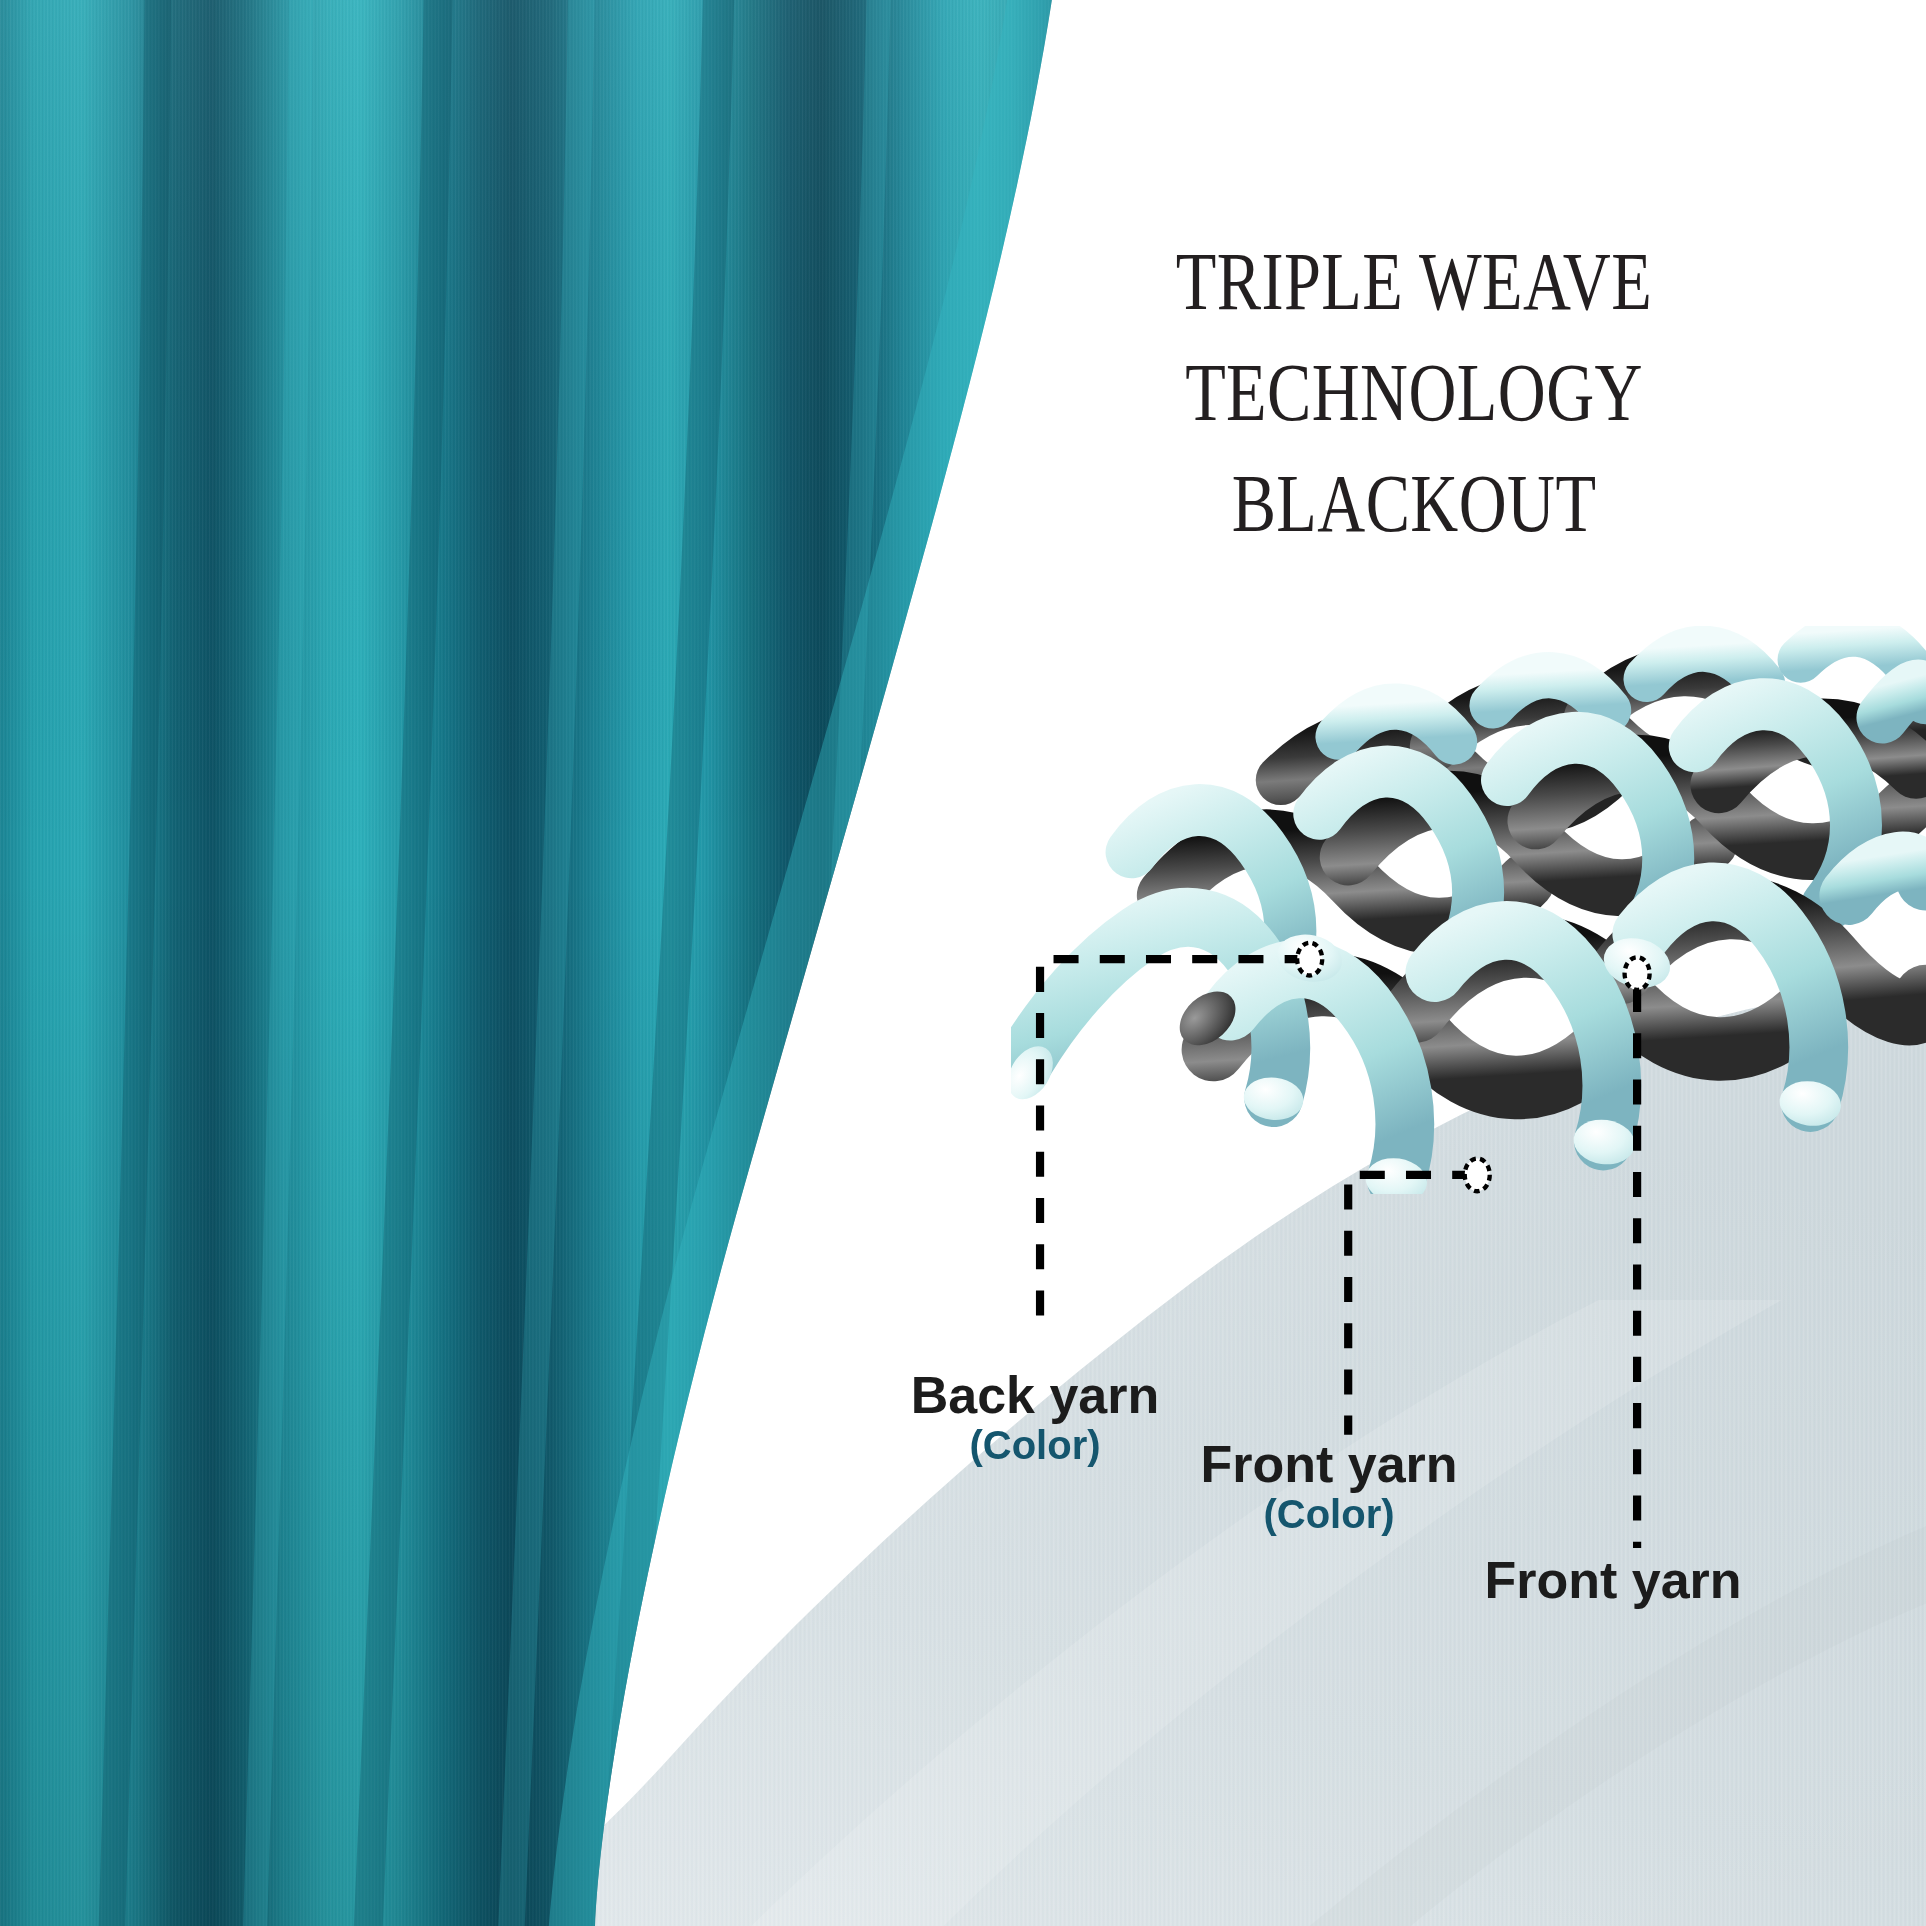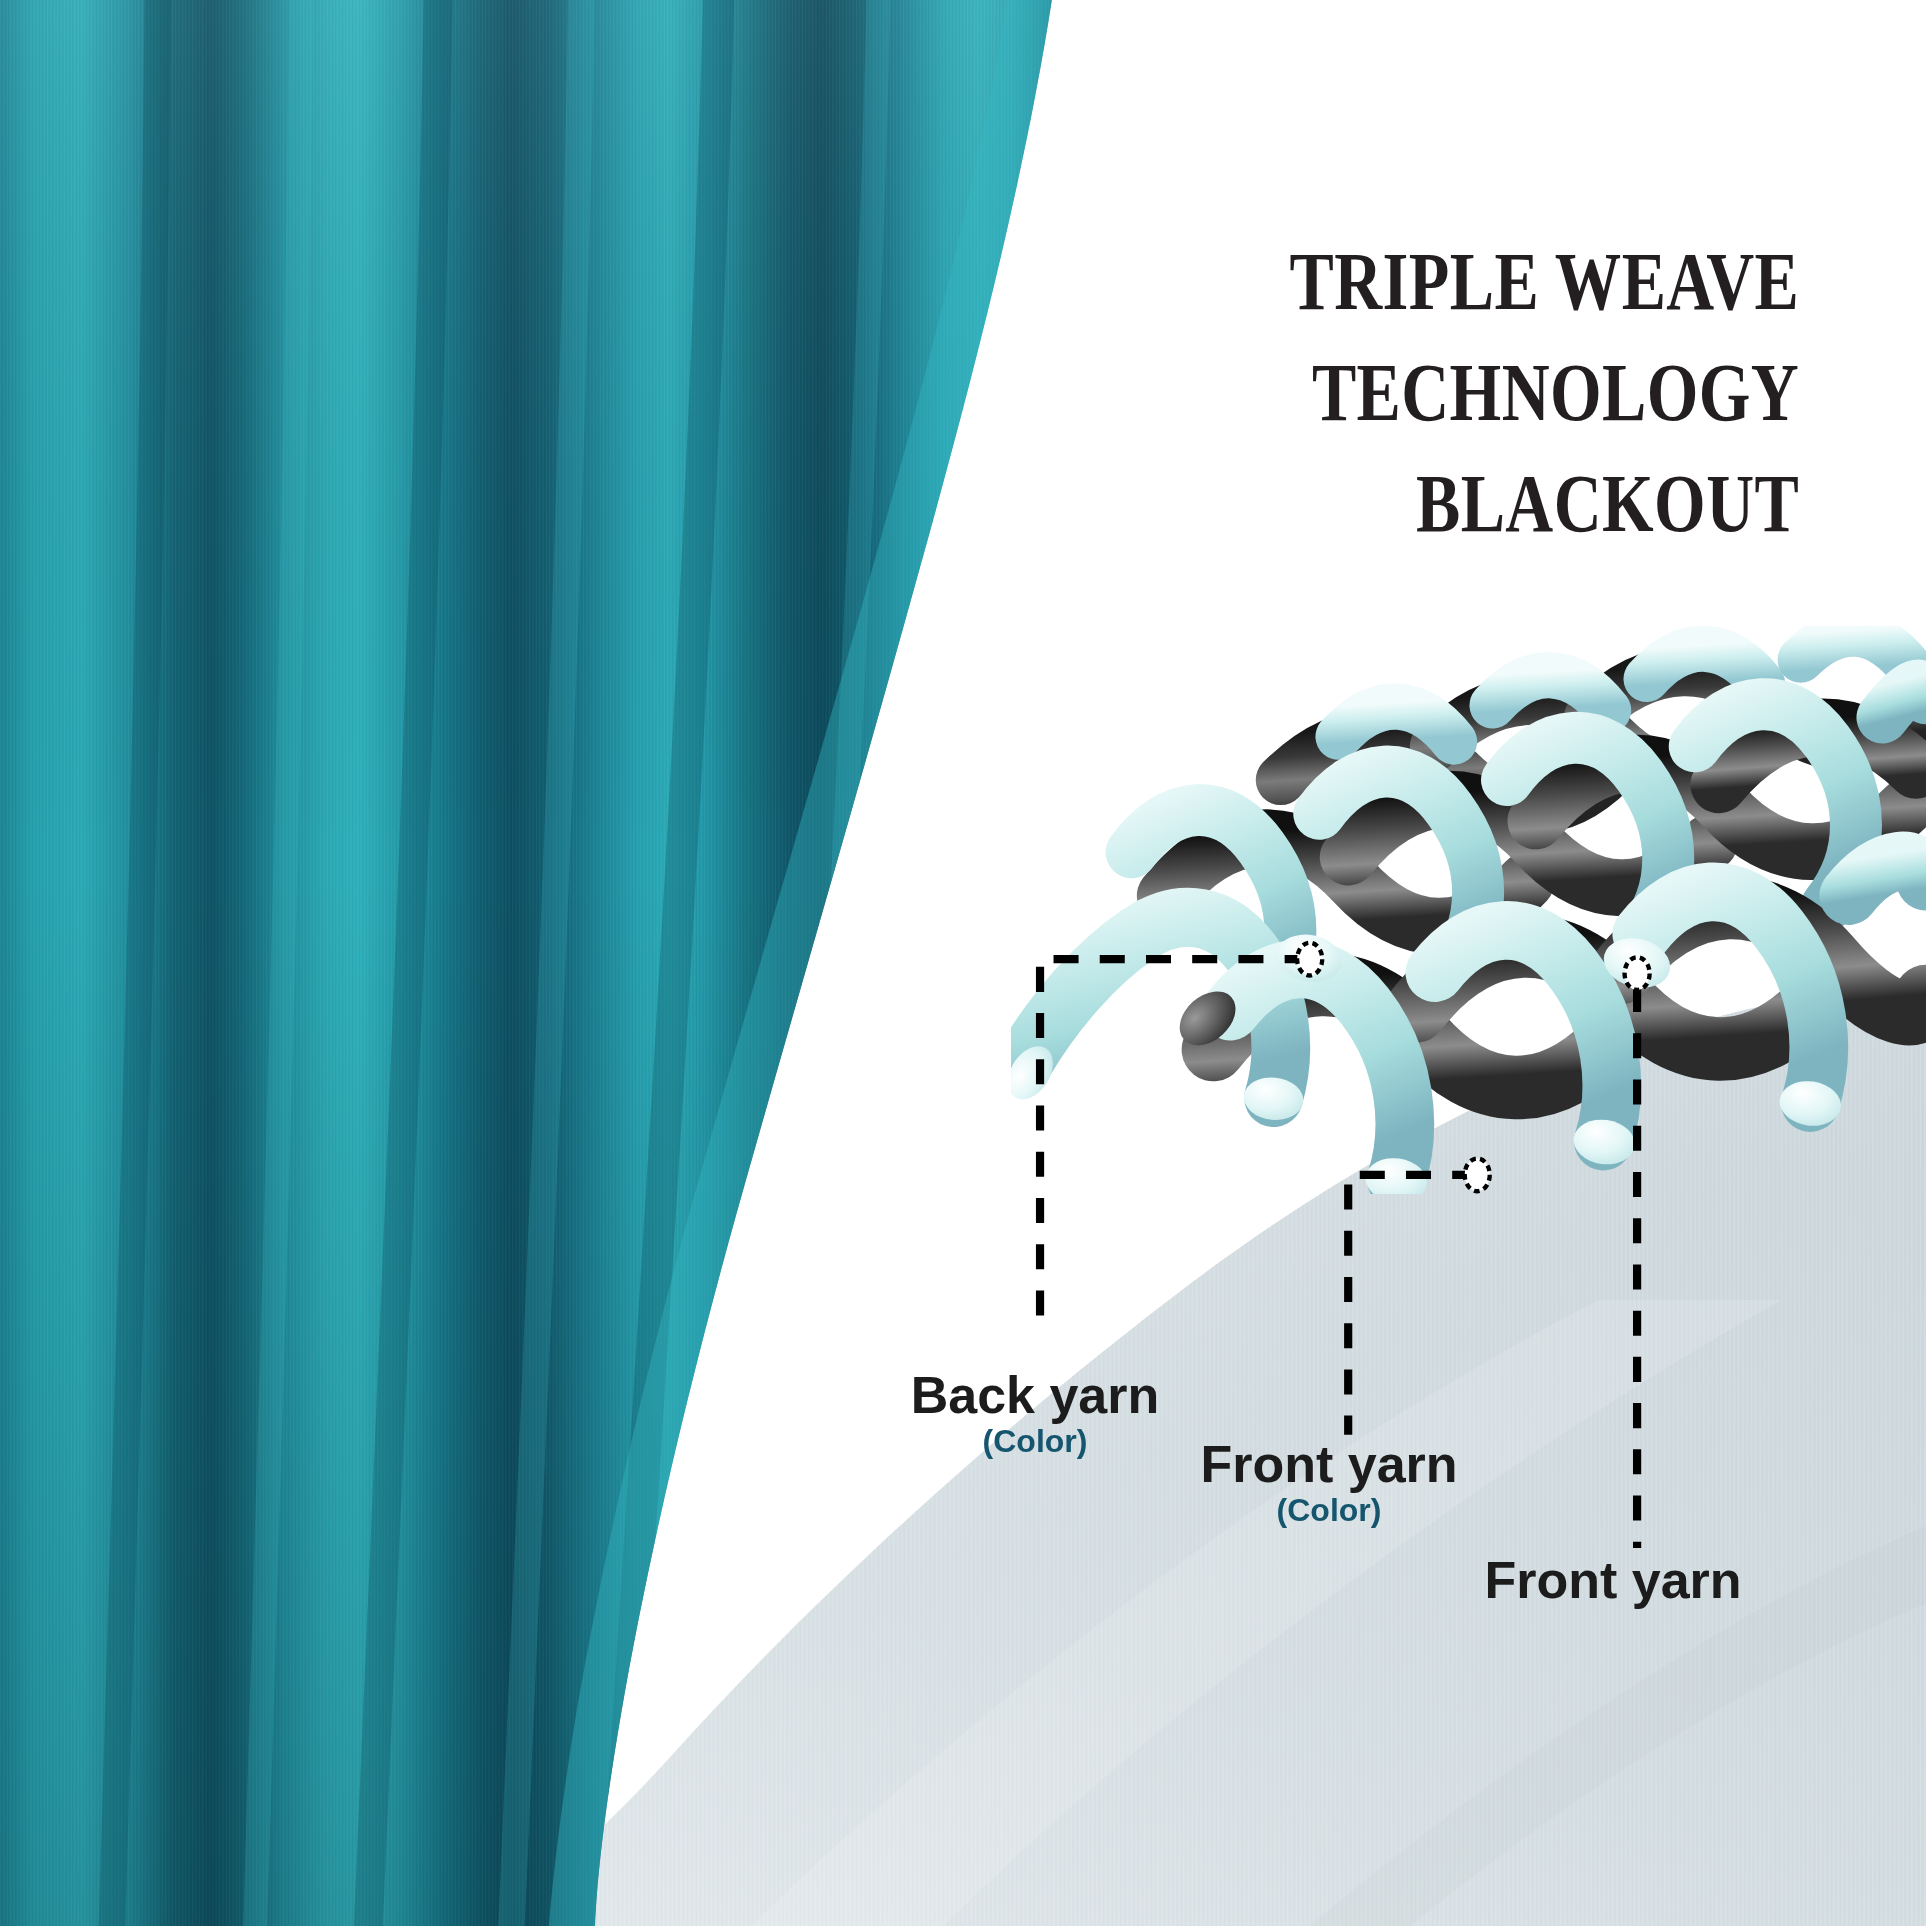--- a/index.html
+++ b/index.html
@@ -10,24 +10,24 @@
   }
 
   
   .gray-surface{position:absolute;inset:0;}
 
   
   .curtain-wrap{position:absolute;left:0;top:0;width:1088px;height:1926px;}
 
   
   .title-block{
-    position:absolute;left:1045px;top:226px;width:838px;
-    text-align:right;
+    position:absolute;left:995px;top:226px;width:838px;
+    text-align:center;
     font-family:"Liberation Serif",serif;
-    font-weight:700;
+    font-weight:400;
     color:#231f20;
     letter-spacing:0.5px;
     line-height:1.34;
   }
   .title-line{
     display:block;
     font-size:83px;
     transform:scaleX(.80);
     transform-origin:center center;
     white-space:nowrap;
@@ -38,21 +38,21 @@
 
   
   .leaders{position:absolute;left:0;top:0;width:1926px;height:1926px;pointer-events:none;}
 
   
   .callout{position:absolute;text-align:center;line-height:1.07;white-space:nowrap;}
   .callout .l1{
     display:block;font-size:52px;font-weight:700;color:#1c1c1c;
   }
   .callout .l2{
-    display:block;font-size:32px;font-weight:700;
+    display:block;font-size:40px;font-weight:700;
   }
   .c-back{left:881px;top:1334px;width:308px;margin-top:34px;}
   .c-front{left:1175px;top:1437px;width:308px;}
   .c-black{left:1454px;top:1553px;width:318px;}
 </style>
 </head>
 <body>
 
 <div id="stage">
 

